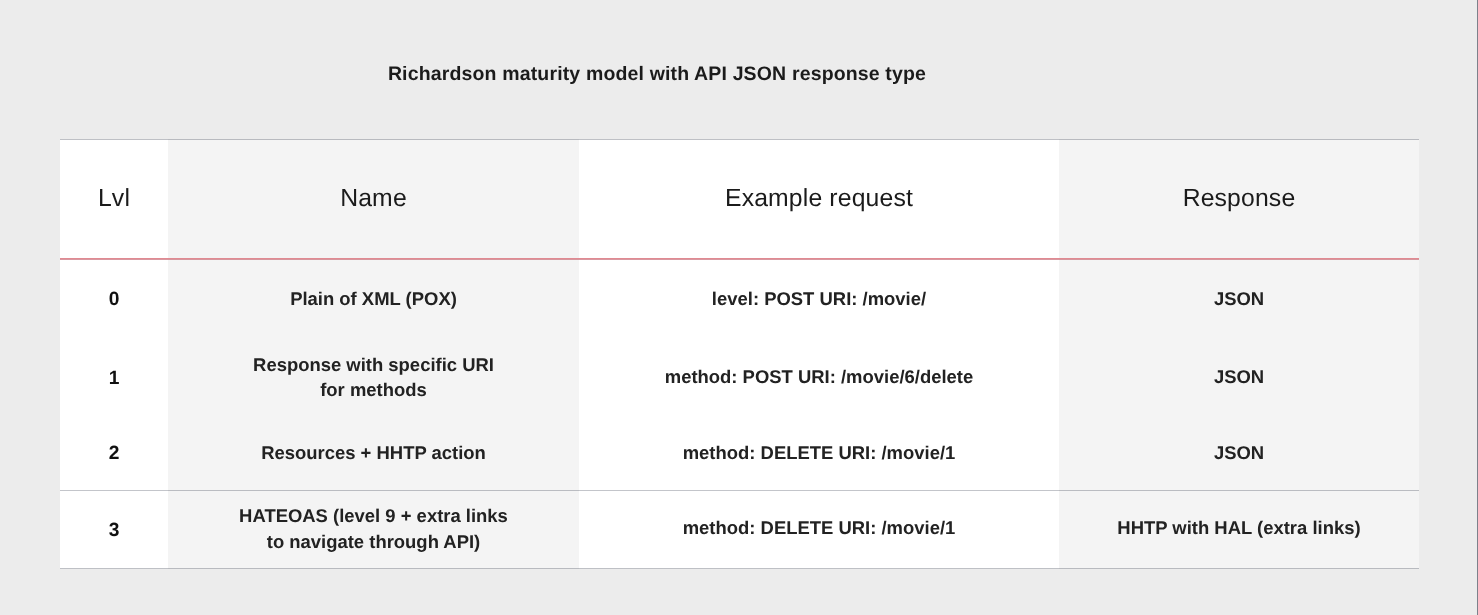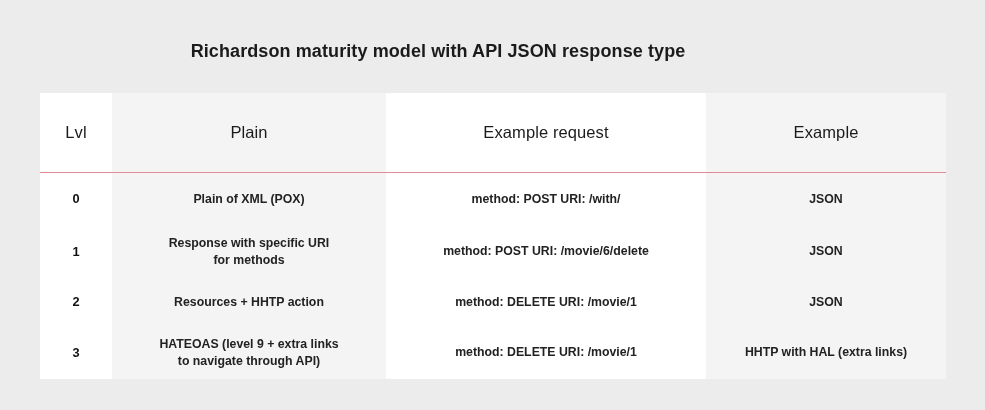--- a/index.html
+++ b/index.html
@@ -15,21 +15,21 @@
     overflow: hidden;
     position: relative;
   }
 
   #page-title {
     position: absolute;
     left: 0;
     top: 41px;
     width: 876px;
     text-align: center;
-    font-size: 18px;
+    font-size: 13px;
     font-weight: 700;
     letter-spacing: 0.1px;
     color: #1b1b1b;
   }
 
   #maturity-table {
     position: absolute;
     left: 40px;
     top: 93px;
     width: 906px;
@@ -106,33 +106,33 @@
 <table id="maturity-table">
   <colgroup>
     <col class="col-lvl">
     <col class="col-name">
     <col class="col-request">
     <col class="col-response">
   </colgroup>
   <thead>
     <tr>
       <th>Lvl</th>
-      <th class="shaded">Plain</th>
+      <th class="shaded">Name</th>
       <th>Example request</th>
-      <th class="shaded">Example</th>
+      <th class="shaded">Response</th>
     </tr>
   </thead>
   <tbody>
 
     <tr class="r0">
       <td class="lvl-cell">0</td>
       <td class="shaded">
         <span class="cell-line">Plain of XML (POX)</span>
       </td>
-      <td>method: POST URI: /with/</td>
+      <td>level: POST URI: /movie/</td>
       <td class="shaded">JSON</td>
     </tr>
 
     <tr class="r1 row-divider">
       <td class="lvl-cell">1</td>
       <td class="shaded">
         <span class="cell-line">Response with specific URI</span>
         <span class="cell-line">for methods</span>
       </td>
       <td>method: POST URI: /movie/6/delete</td>

